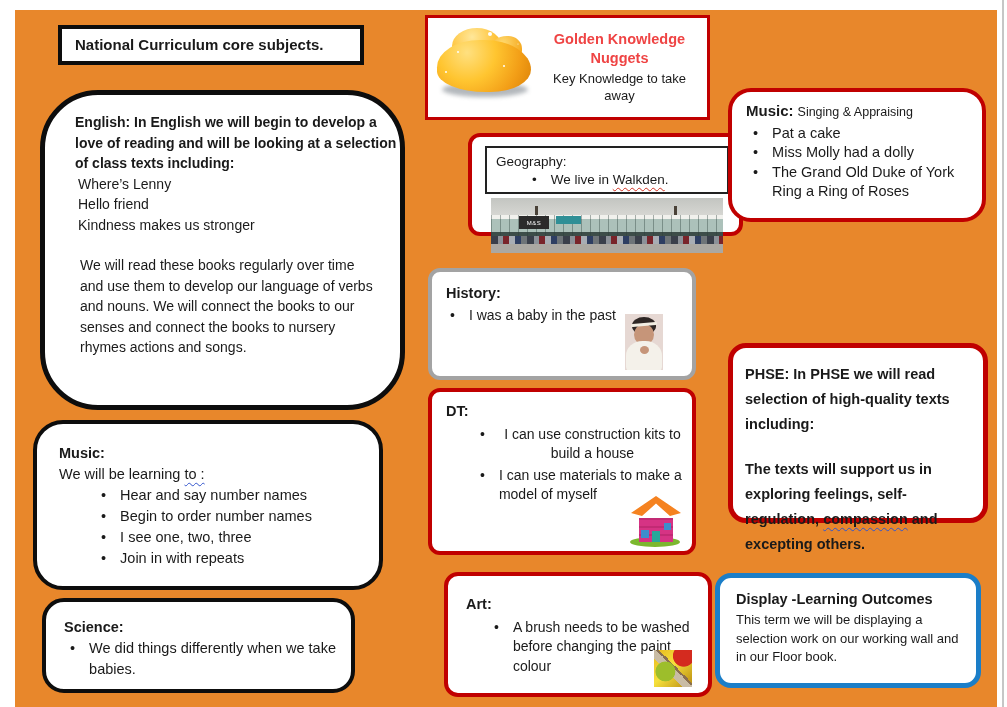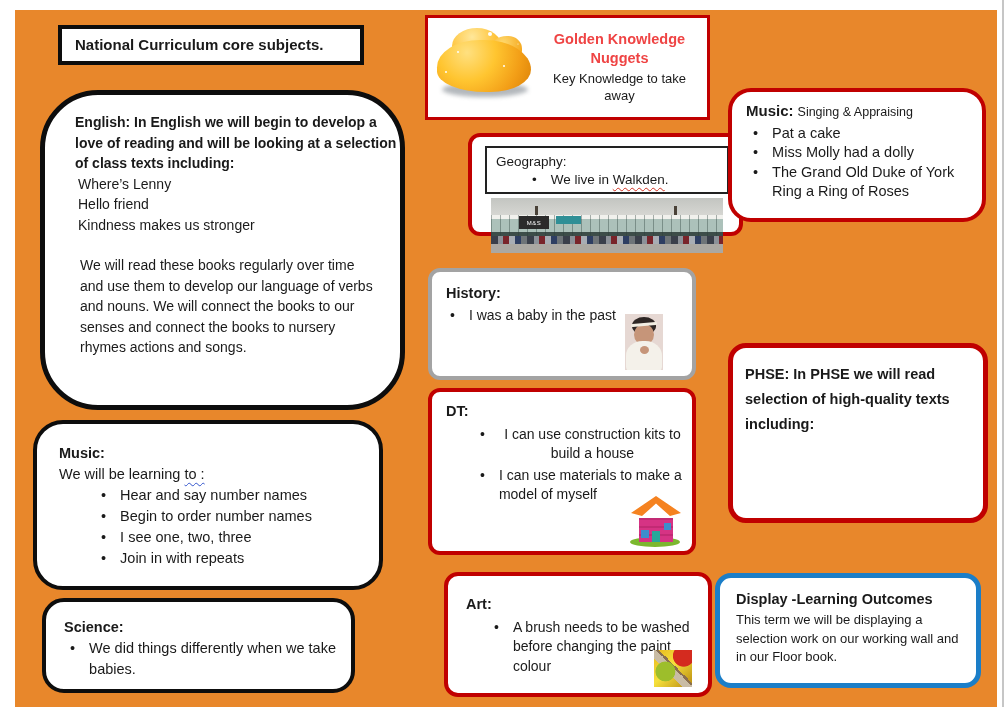--- a/index.html
+++ b/index.html
@@ -285,19 +285,20 @@
         </div>
       <div class="brow">
           <span class="dot"></span>
           <span style="width:196px;">The Grand Old Duke of York Ring a Ring of Roses</span>
         </div>
     </div>
   </div>
 
   <div class="whitebox phse-box">
     <div>PHSE:  In PHSE we will read selection of high-quality texts including:</div>
+    <div class="p2"><span>The texts will support us in exploring feelings, self-regulation, </span><span class="wavy-blue">compassion</span><span> and excepting others.</span></div>
   </div>
 
   <div class="whitebox display-box">
     <div class="ttl">Display -Learning Outcomes</div>
     <div class="bdy">This term we will be displaying a selection work on our working wall and in our Floor book.</div>
   </div>
 </div>
 
 </body></html>

